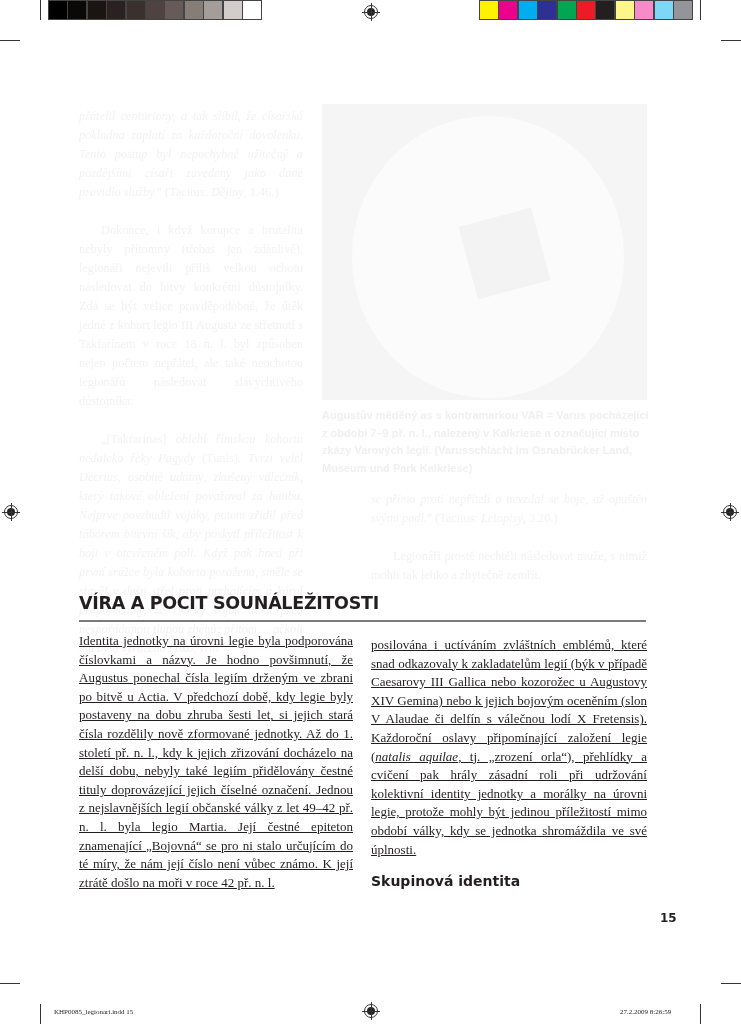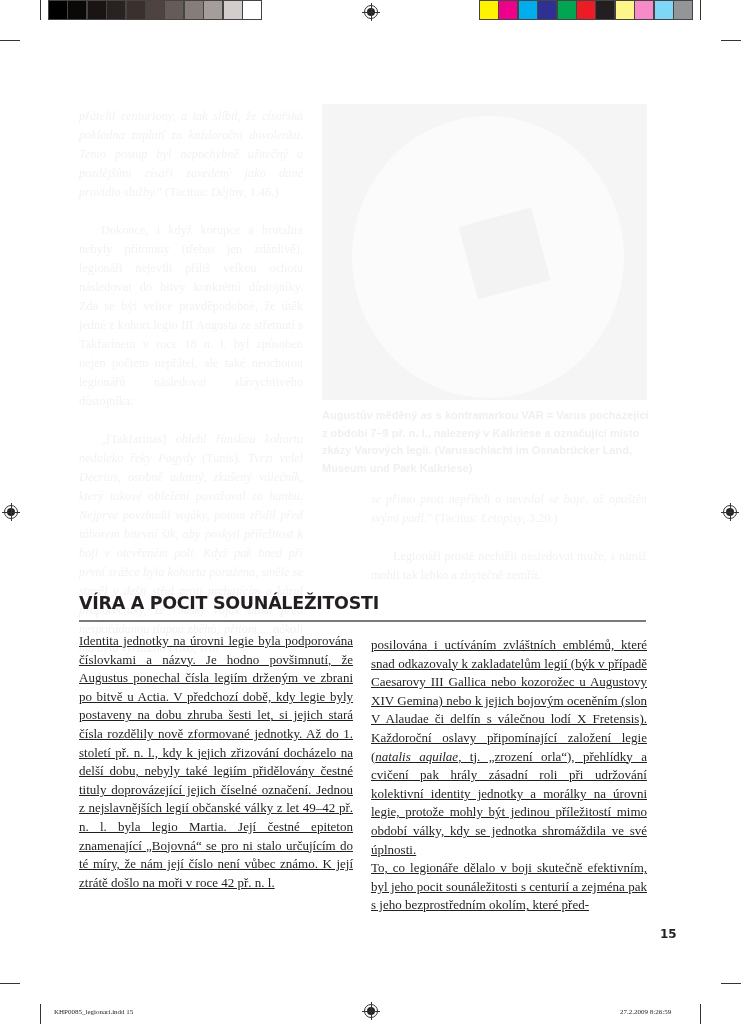--- a/index.html
+++ b/index.html
@@ -21,21 +21,21 @@
   .photo { position:absolute; left:322px; top:104px; width:325px; height:296px; background:#f5f5f5; }
   .coin { position:absolute; left:30px; top:12px; width:272px; height:282px; border-radius:50%; background:#fbfbfb; }
   .coin-mark { position:absolute; left:115px; top:100px; width:75px; height:75px; background:#f3f3f3; transform:rotate(-15deg); }
   h1 { position:absolute; left:79px; top:593px; margin:0; font-family:"DejaVu Sans", sans-serif; font-weight:bold;
        font-size:17.5px; letter-spacing:-0.3px; color:#231f20; }
   .rule { position:absolute; left:79px; top:620px; width:567px; height:2px; background:#7a7a7a; }
   h2 { margin:0; font-family:"DejaVu Sans", sans-serif; font-weight:bold; font-size:14px; line-height:20px; color:#231f20; }
   .col { position:absolute; font-size:13px; line-height:18.6px; text-align:justify; color:#231f20; }
   .col p { margin:0;text-decoration:underline; }
   .col .ind { text-indent:20px; }
-  .pagenum { position:absolute; left:660px; top:911px; font-family:"DejaVu Sans", sans-serif; font-weight:bold; font-size:12px;margin-top:16px; }
+  .pagenum { position:absolute; left:660px; top:911px; font-family:"DejaVu Sans", sans-serif; font-weight:bold; font-size:12px; }
   .slug { position:absolute; top:1008px; font-size:7px; font-family:"Liberation Serif", serif; color:#231f20; }
 </style>
 </head>
 <body>
 
 <div id="grays">
     <div class="swatch" style="left: 48px; width: 20px; background: rgb(0, 0, 0);"></div>
     <div class="swatch" style="left: 67.4px; width: 20px; background: rgb(11, 9, 8);"></div>
     <div class="swatch" style="left: 86.8px; width: 20px; background: rgb(26, 21, 19);"></div>
     <div class="swatch" style="left: 106.2px; width: 20px; background: rgb(42, 34, 32);"></div>
@@ -106,19 +106,19 @@
 
 <h1>VÍRA A POCIT SOUNÁLEŽITOSTI</h1>
 <div class="rule"></div>
 
 <div class="col" style="left:79px;top:632px;width:274px;">
   <p>Identita jednotky na úrovni legie byla podporována číslovkami a názvy. Je hodno povšimnutí, že Augustus ponechal čísla legiím drženým ve zbrani po bitvě u Actia. V předchozí době, kdy legie byly postaveny na dobu zhruba šesti let, si jejich stará čísla rozdělily nově zformované jednotky. Až do 1. století př. n. l., kdy k jejich zřizování docházelo na delší dobu, nebyly také legiím přidělovány čestné tituly doprovázející jejich číselné označení. Jednou z nejslavnějších legií občanské války z let 49–42 př. n. l. byla legio Martia. Její čestné epiteton znamenající „Bojovná“ se pro ni stalo určujícím do té míry, že nám její číslo není vůbec známo. K její ztrátě došlo na moři v roce 42 př. n. l.</p>
 </div>
 
 <div class="col" style="left:371px;top:636px;width:276px;">
   <p><span>posilována i uctíváním zvláštních emblémů, které snad odkazovaly k zakladatelům legií (býk v případě Caesarovy III Gallica nebo kozorožec u Augustovy XIV Gemina) nebo k jejich bojovým oceněním (slon V Alaudae či delfín s válečnou lodí X Fretensis). Každoroční oslavy připomínající založení legie (</span><em>natalis aquilae</em><span>, tj. „zrození orla“), přehlídky a cvičení pak hrály zásadní roli při udržování kolektivní identity jednotky a morálky na úrovni legie, protože mohly být jedinou příležitostí mimo období války, kdy se jednotka shromáždila ve své úplnosti.</span></p>
-  <p>To, co legionáře dělalo v boji skutečně efektivním, byl jeho pocit sounáležitosti s centurií a zejména pak s jeho bezprostředním okolím, které před-</p>
+  <h2 style="margin-top:12px;">Skupinová identita</h2>
 </div>
 
 <div class="pagenum">15</div>
 
 <div class="slug" style="left:54px;">KHP0085_legionari.indd   15</div>
 <div class="slug" style="left:620px;">27.2.2009   8:26:59</div>
 
 </body></html>

